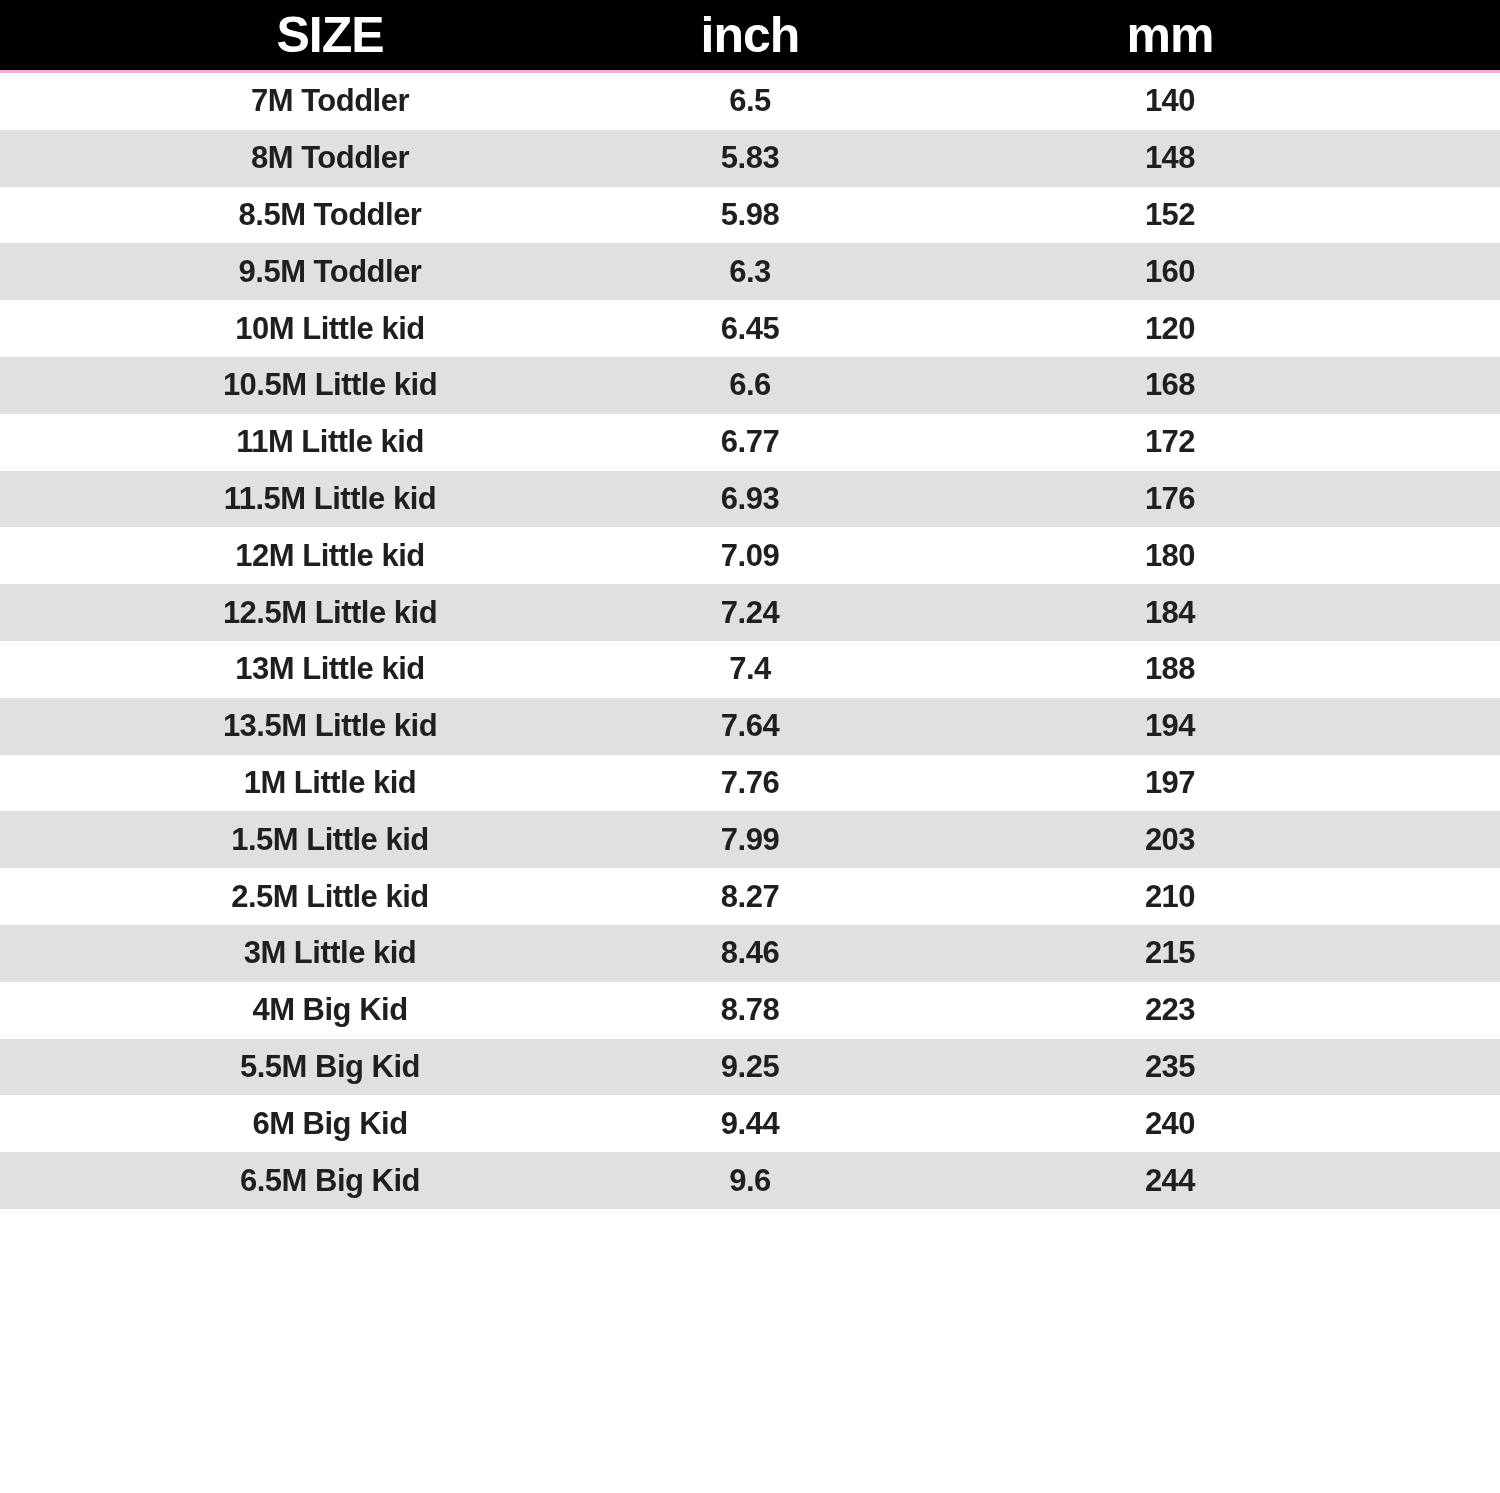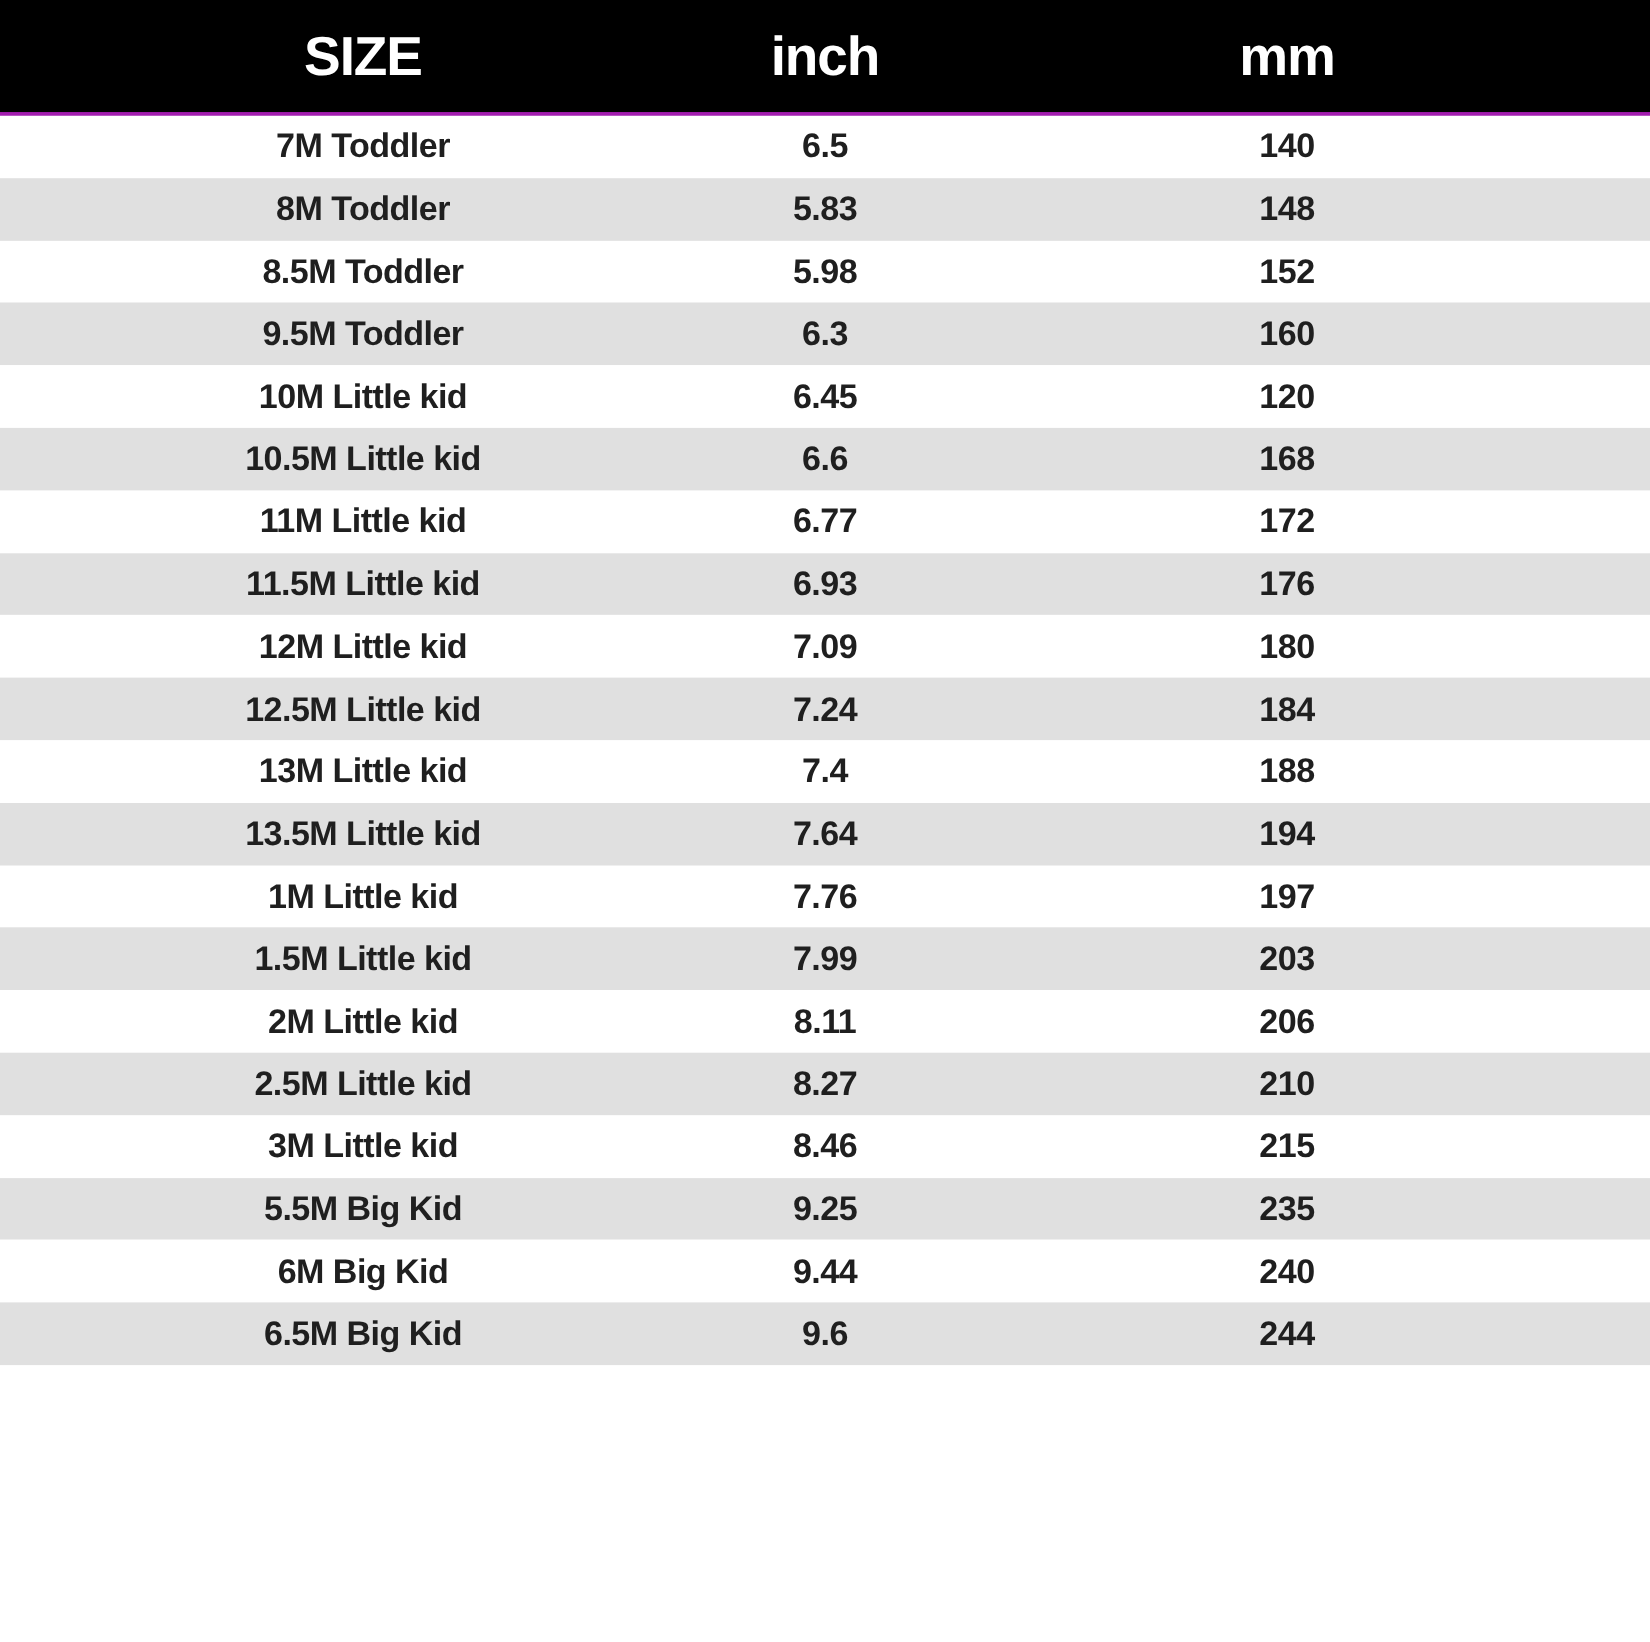--- a/index.html
+++ b/index.html
@@ -25,22 +25,22 @@
 
   thead th {
     background: #000000;
     color: #ffffff;
     height: 70px;
     font-size: 50px;
     font-weight: 700;
     letter-spacing: -1px;
     text-align: center;
     vertical-align: middle;
-    padding: 16px;
-    border-bottom: 3px solid #a21caf;
+    padding: 0;
+    border-bottom: 3px solid #f9a8d4;
   }
   tbody td {
     height: 56.8px;
     font-size: 31px;
     font-weight: 700;
     letter-spacing: -0.5px;
     color: #1f1f1f;
     text-align: center;
     vertical-align: middle;
     padding: 0;
@@ -134,33 +134,33 @@
           <td>1M Little kid</td>
           <td>7.76</td>
           <td>197</td>
         </tr>
         <tr>
           <td>1.5M Little kid</td>
           <td>7.99</td>
           <td>203</td>
         </tr>
         <tr>
-          <td>2M Little kid</td>
-          <td>8.11</td>
-          <td>206</td>
-        </tr>
-        <tr>
           <td>2.5M Little kid</td>
           <td>8.27</td>
           <td>210</td>
         </tr>
         <tr>
           <td>3M Little kid</td>
           <td>8.46</td>
           <td>215</td>
+        </tr>
+        <tr>
+          <td>4M Big Kid</td>
+          <td>8.78</td>
+          <td>223</td>
         </tr>
         <tr>
           <td>5.5M Big Kid</td>
           <td>9.25</td>
           <td>235</td>
         </tr>
         <tr>
           <td>6M Big Kid</td>
           <td>9.44</td>
           <td>240</td>

